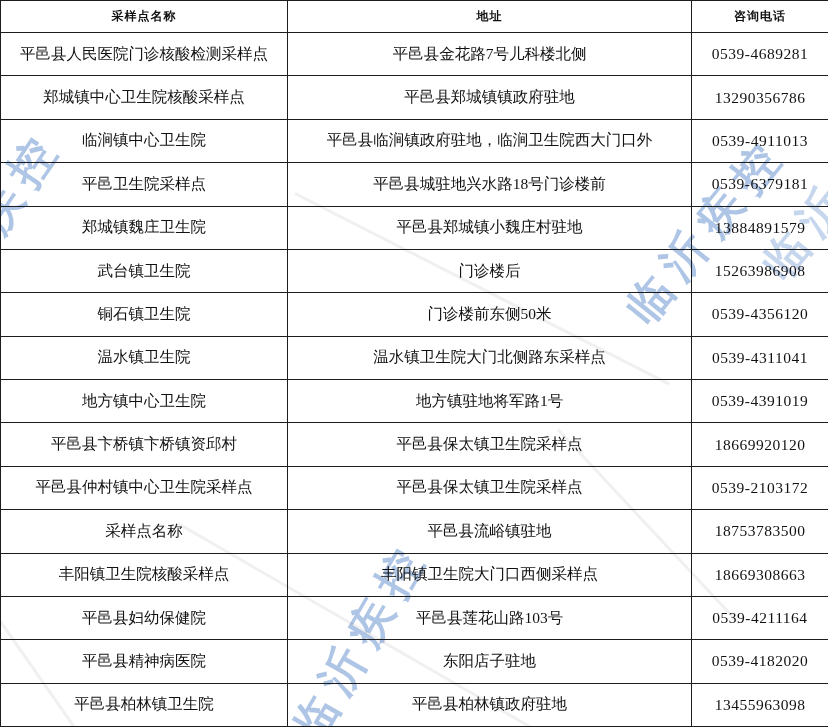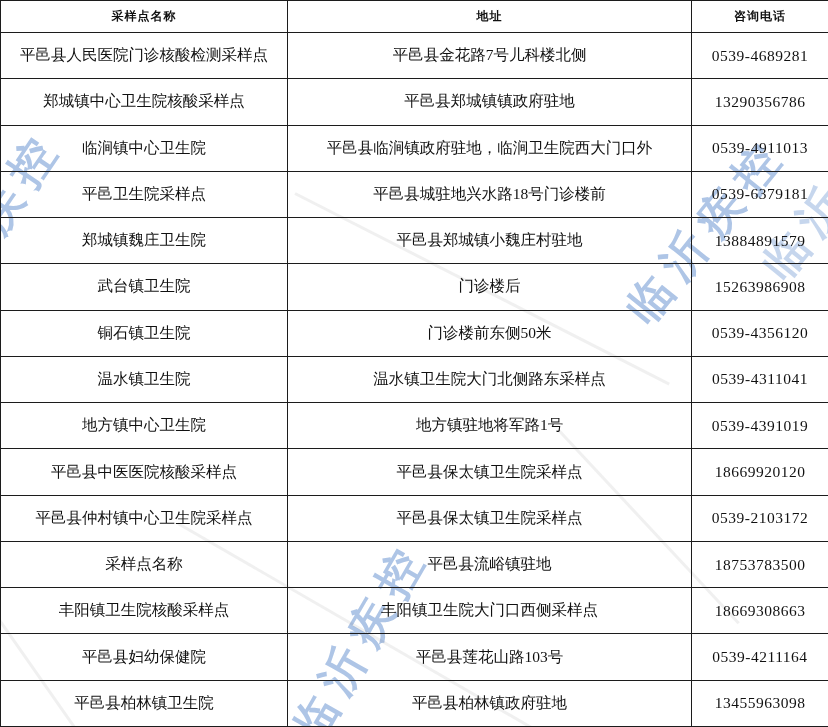--- a/index.html
+++ b/index.html
@@ -136,21 +136,21 @@
       <td class="cell-name">温水镇卫生院</td>
       <td class="cell-address">温水镇卫生院大门北侧路东采样点</td>
       <td class="cell-phone">0539-4311041</td>
     </tr>
         <tr>
       <td class="cell-name">地方镇中心卫生院</td>
       <td class="cell-address">地方镇驻地将军路1号</td>
       <td class="cell-phone">0539-4391019</td>
     </tr>
         <tr>
-      <td class="cell-name">平邑县中医医院核酸采样点</td>
+      <td class="cell-name">平邑县卞桥镇卞桥镇资邱村</td>
       <td class="cell-address">平邑县保太镇卫生院采样点</td>
       <td class="cell-phone">18669920120</td>
     </tr>
         <tr>
       <td class="cell-name">平邑县仲村镇中心卫生院采样点</td>
       <td class="cell-address">平邑县保太镇卫生院采样点</td>
       <td class="cell-phone">0539-2103172</td>
     </tr>
         <tr>
       <td class="cell-name">采样点名称</td>
@@ -161,20 +161,25 @@
       <td class="cell-name">丰阳镇卫生院核酸采样点</td>
       <td class="cell-address">丰阳镇卫生院大门口西侧采样点</td>
       <td class="cell-phone">18669308663</td>
     </tr>
         <tr>
       <td class="cell-name">平邑县妇幼保健院</td>
       <td class="cell-address">平邑县莲花山路103号</td>
       <td class="cell-phone">0539-4211164</td>
     </tr>
         <tr>
+      <td class="cell-name">平邑县精神病医院</td>
+      <td class="cell-address">东阳店子驻地</td>
+      <td class="cell-phone">0539-4182020</td>
+    </tr>
+        <tr>
       <td class="cell-name">平邑县柏林镇卫生院</td>
       <td class="cell-address">平邑县柏林镇政府驻地</td>
       <td class="cell-phone">13455963098</td>
     </tr>
       </tbody>
   </table>
 
 </div>
 
 </body></html>

